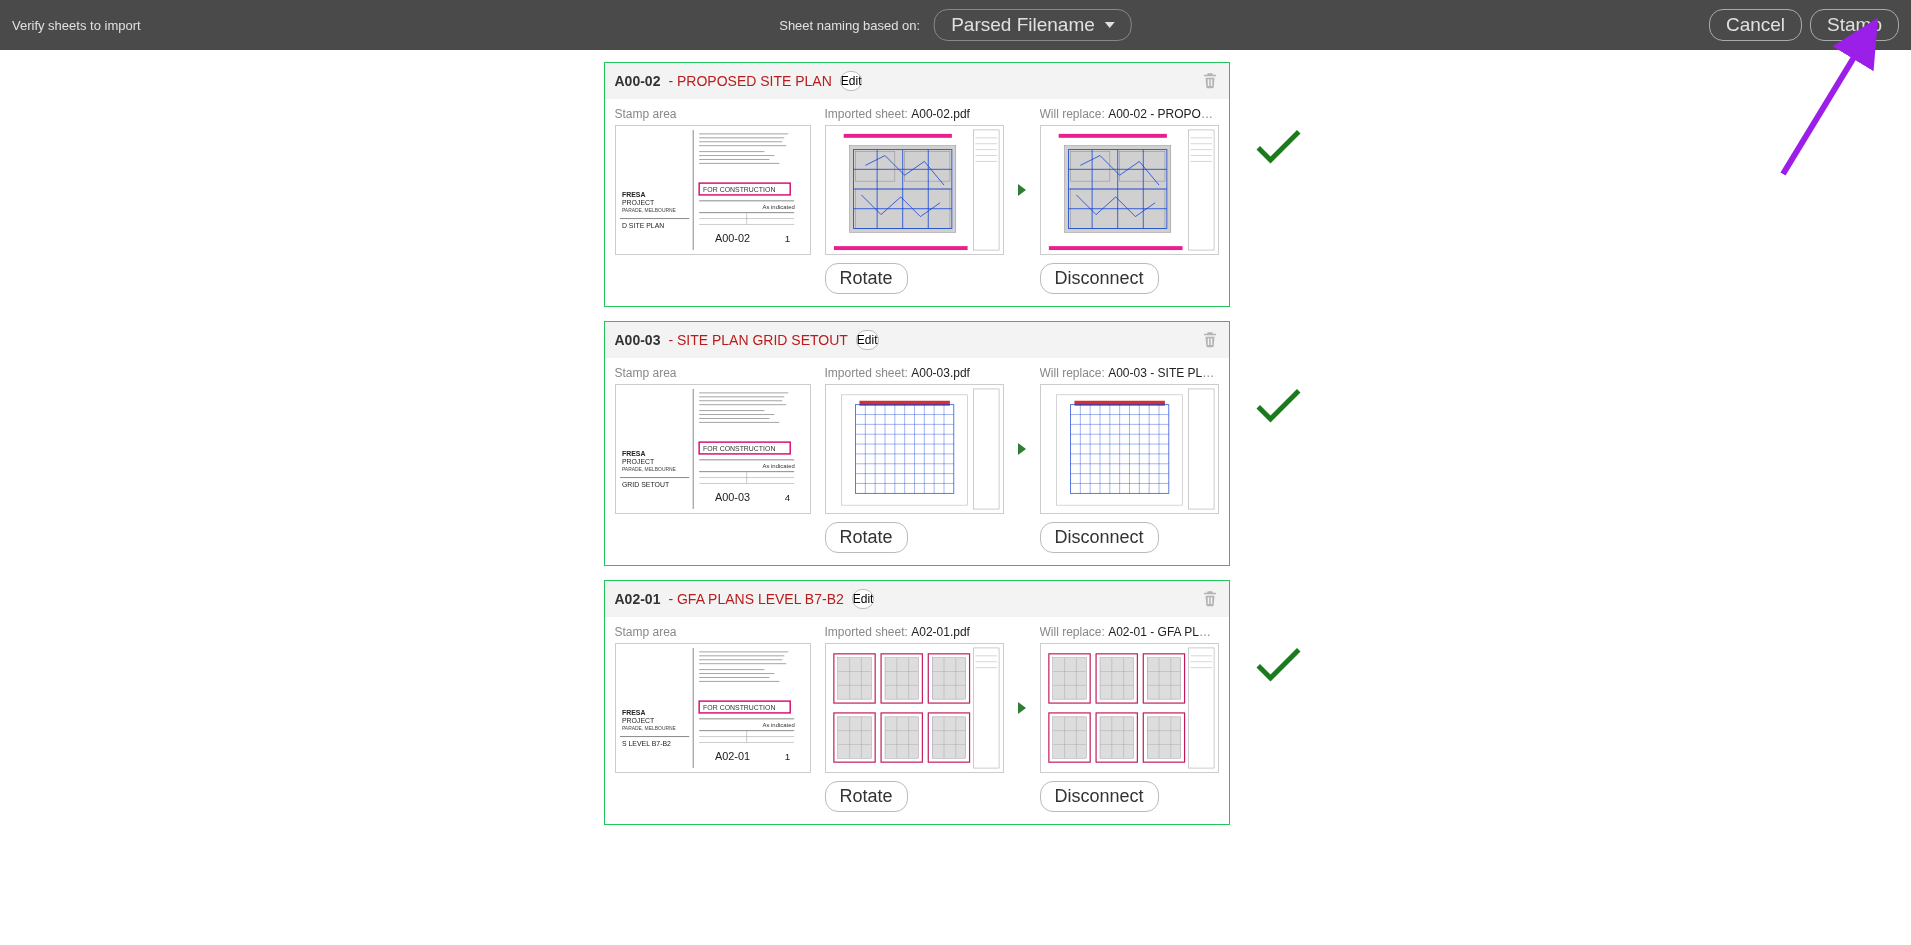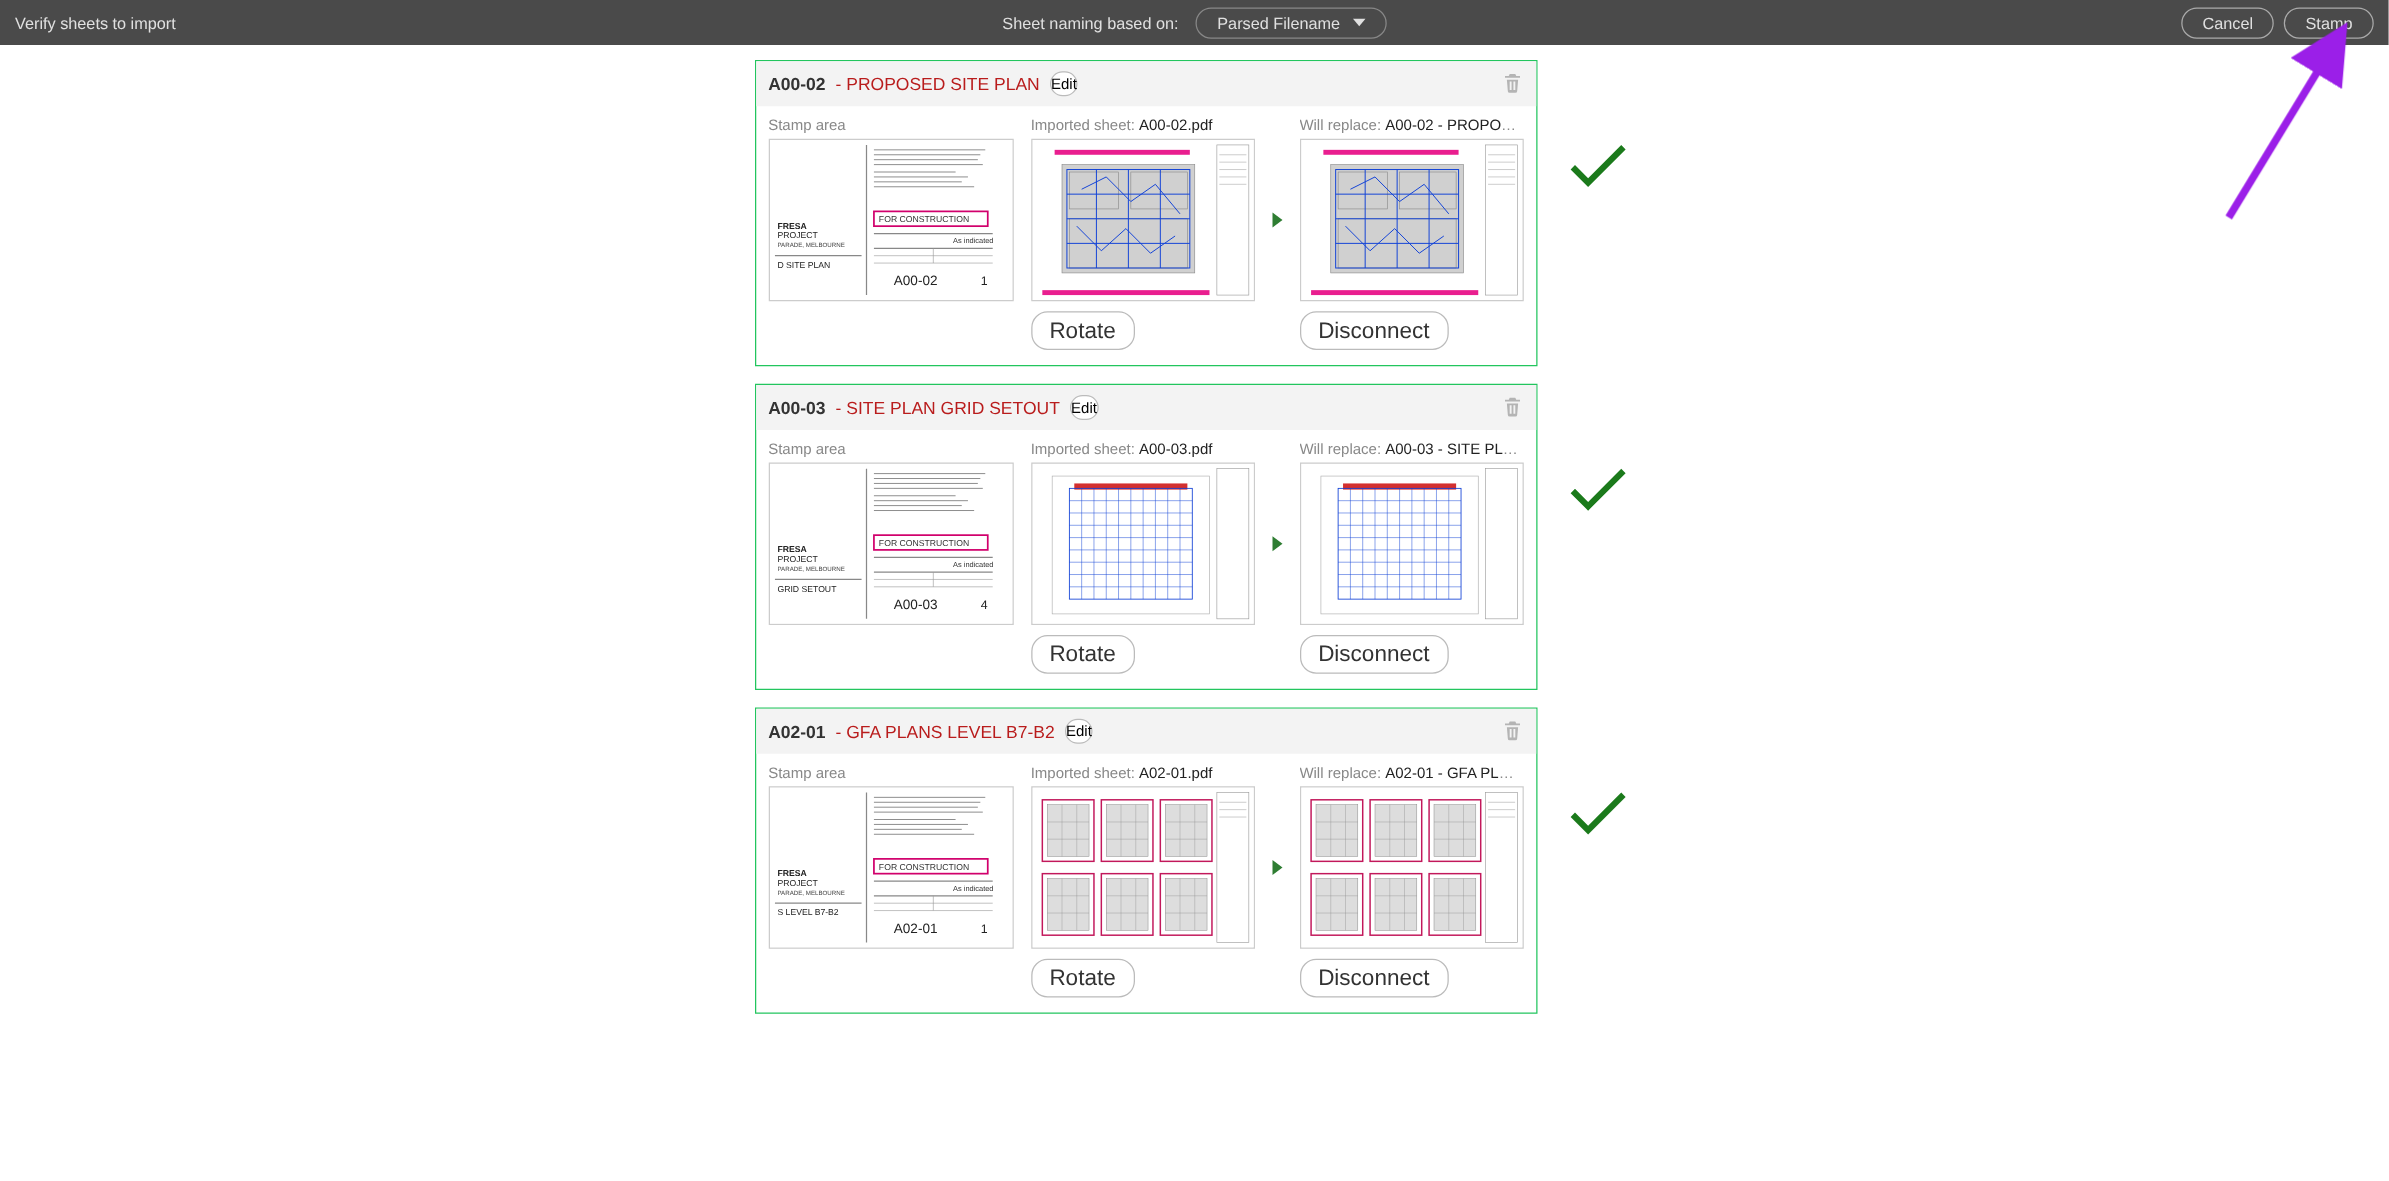--- a/index.html
+++ b/index.html
@@ -1,21 +1,21 @@
 <!DOCTYPE html>
 <html><head>
 <meta charset="utf-8">
 <style>
   * { box-sizing: border-box; margin: 0; padding: 0; }
   html, body { width: 100%; height: 100%; font-family: "Helvetica Neue", Arial, sans-serif; font-size: 14px; color: #333; background: #fff; }
   
   .topbar {
     background: #4a4a4a;
     color: #e0e0e0;
-    height: 36px;
+    height: 50px;
     display: flex;
     align-items: center;
     padding: 0 12px;
     font-size: 13px;
   }
   .topbar .left-label { flex: 0 0 auto; }
   .topbar .center-group {
     position: absolute;
     left: 50%;
     transform: translateX(-50%);
@@ -27,21 +27,21 @@
     margin-left: auto;
     display: flex;
     gap: 8px;
   }
   .pill-btn {
     border: 1px solid #aaa;
     background: transparent;
     color: #e0e0e0;
     border-radius: 14px;
     padding: 4px 16px;
-    font-size: 13px;
+    font-size: 19px;
     cursor: pointer;
     display: inline-flex;
     align-items: center;
     gap: 10px;
   }
   .pill-btn.dark { border-color: #888; }
   .tri-down {
     width: 0; height: 0;
     border-left: 5px solid transparent;
     border-right: 5px solid transparent;

